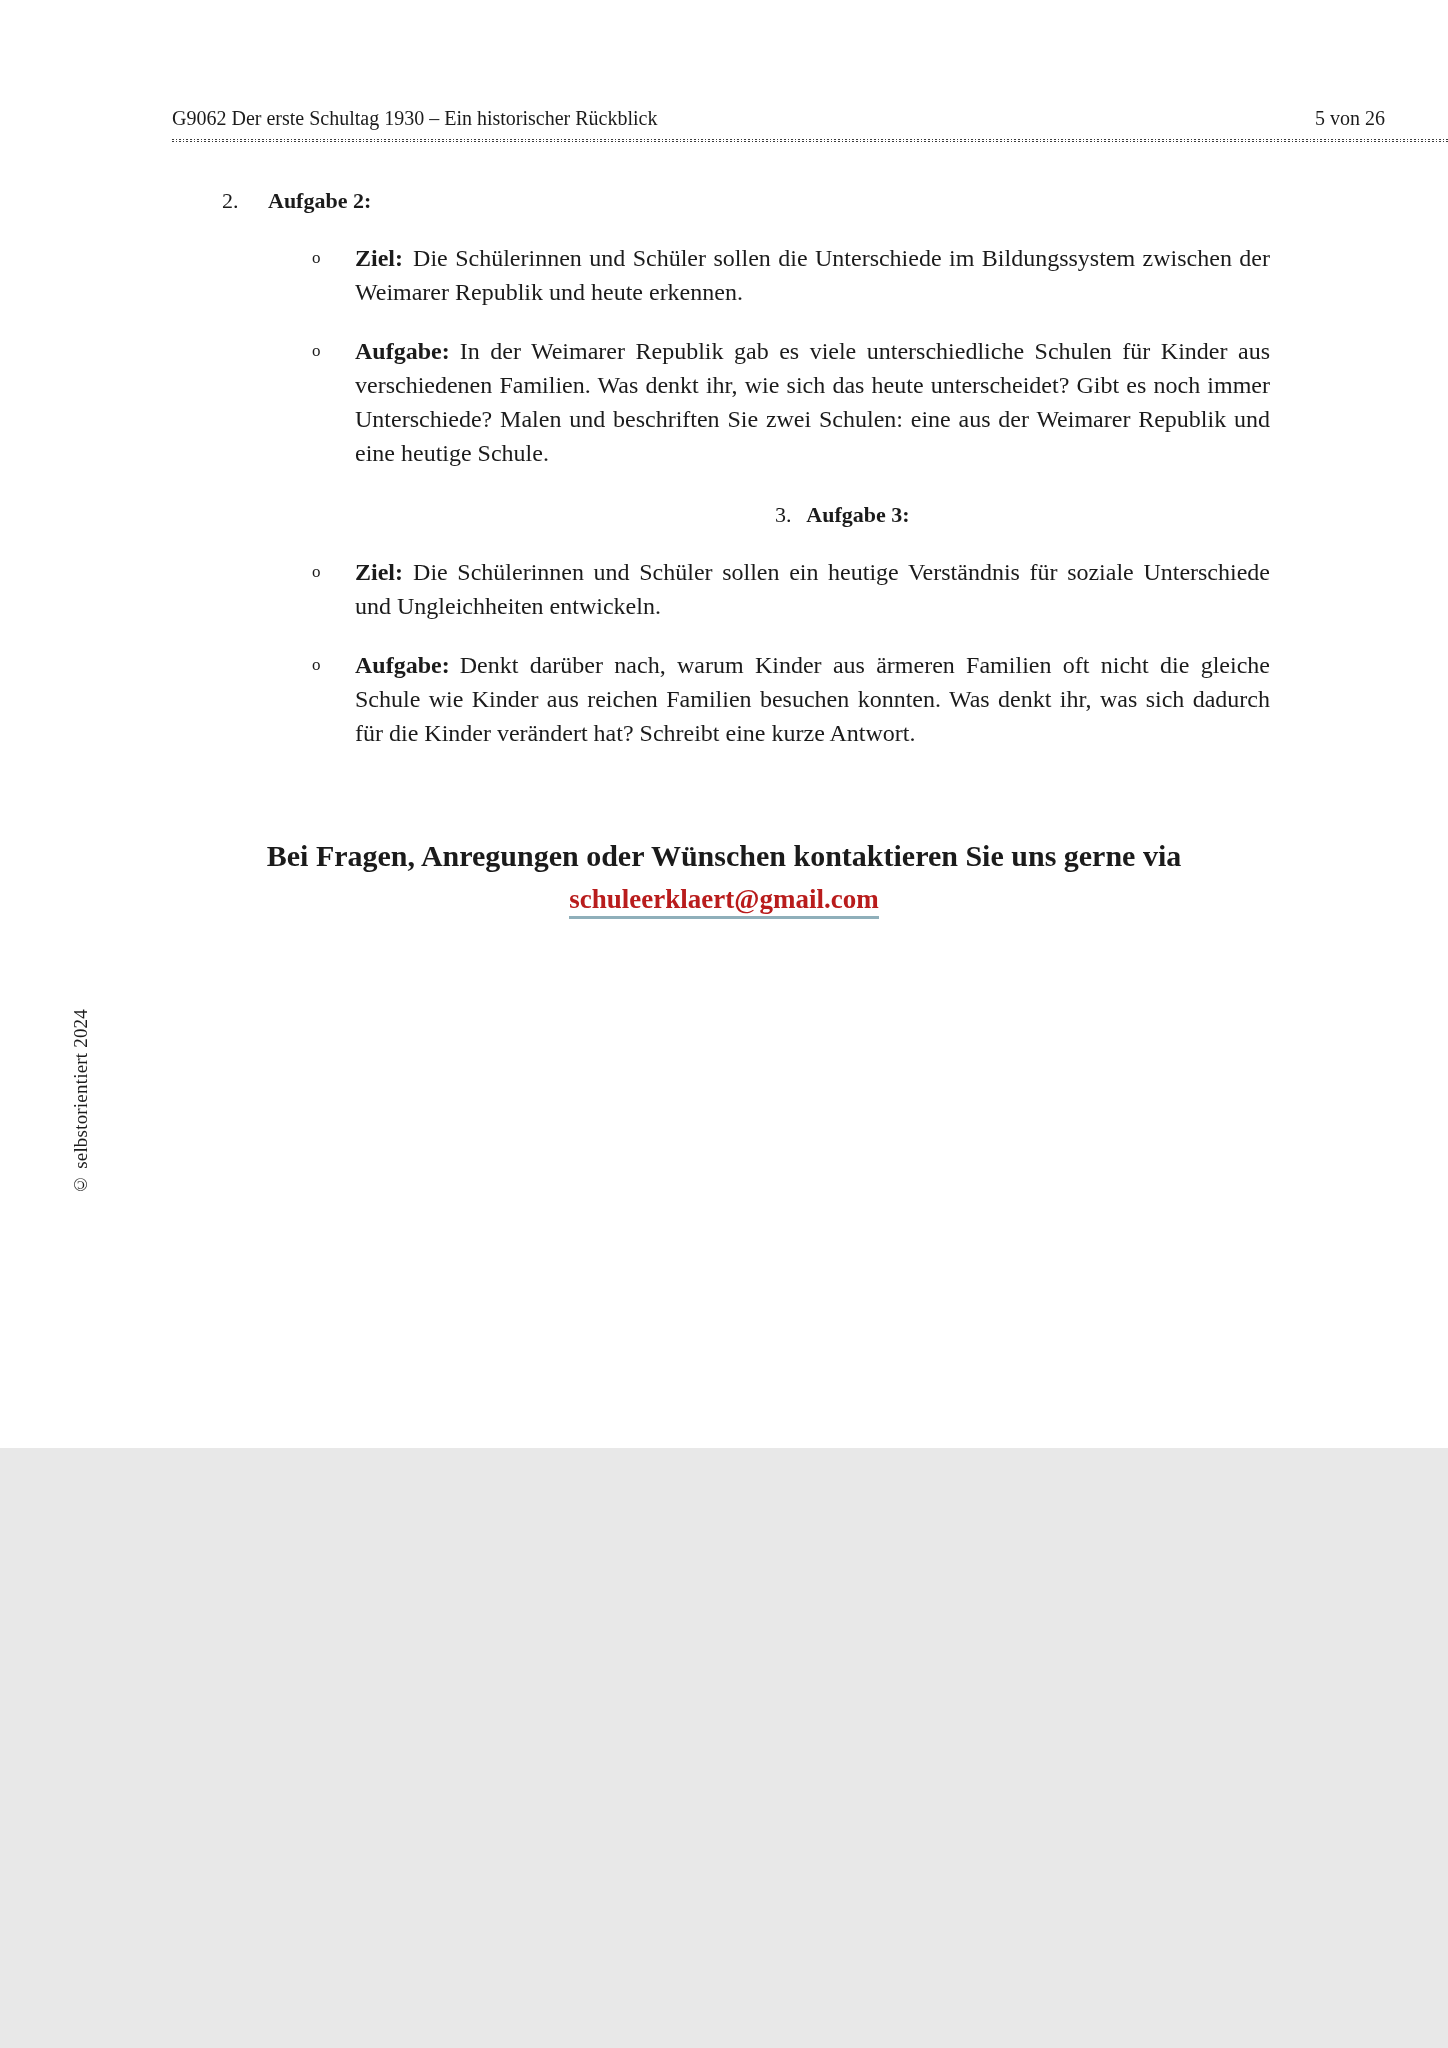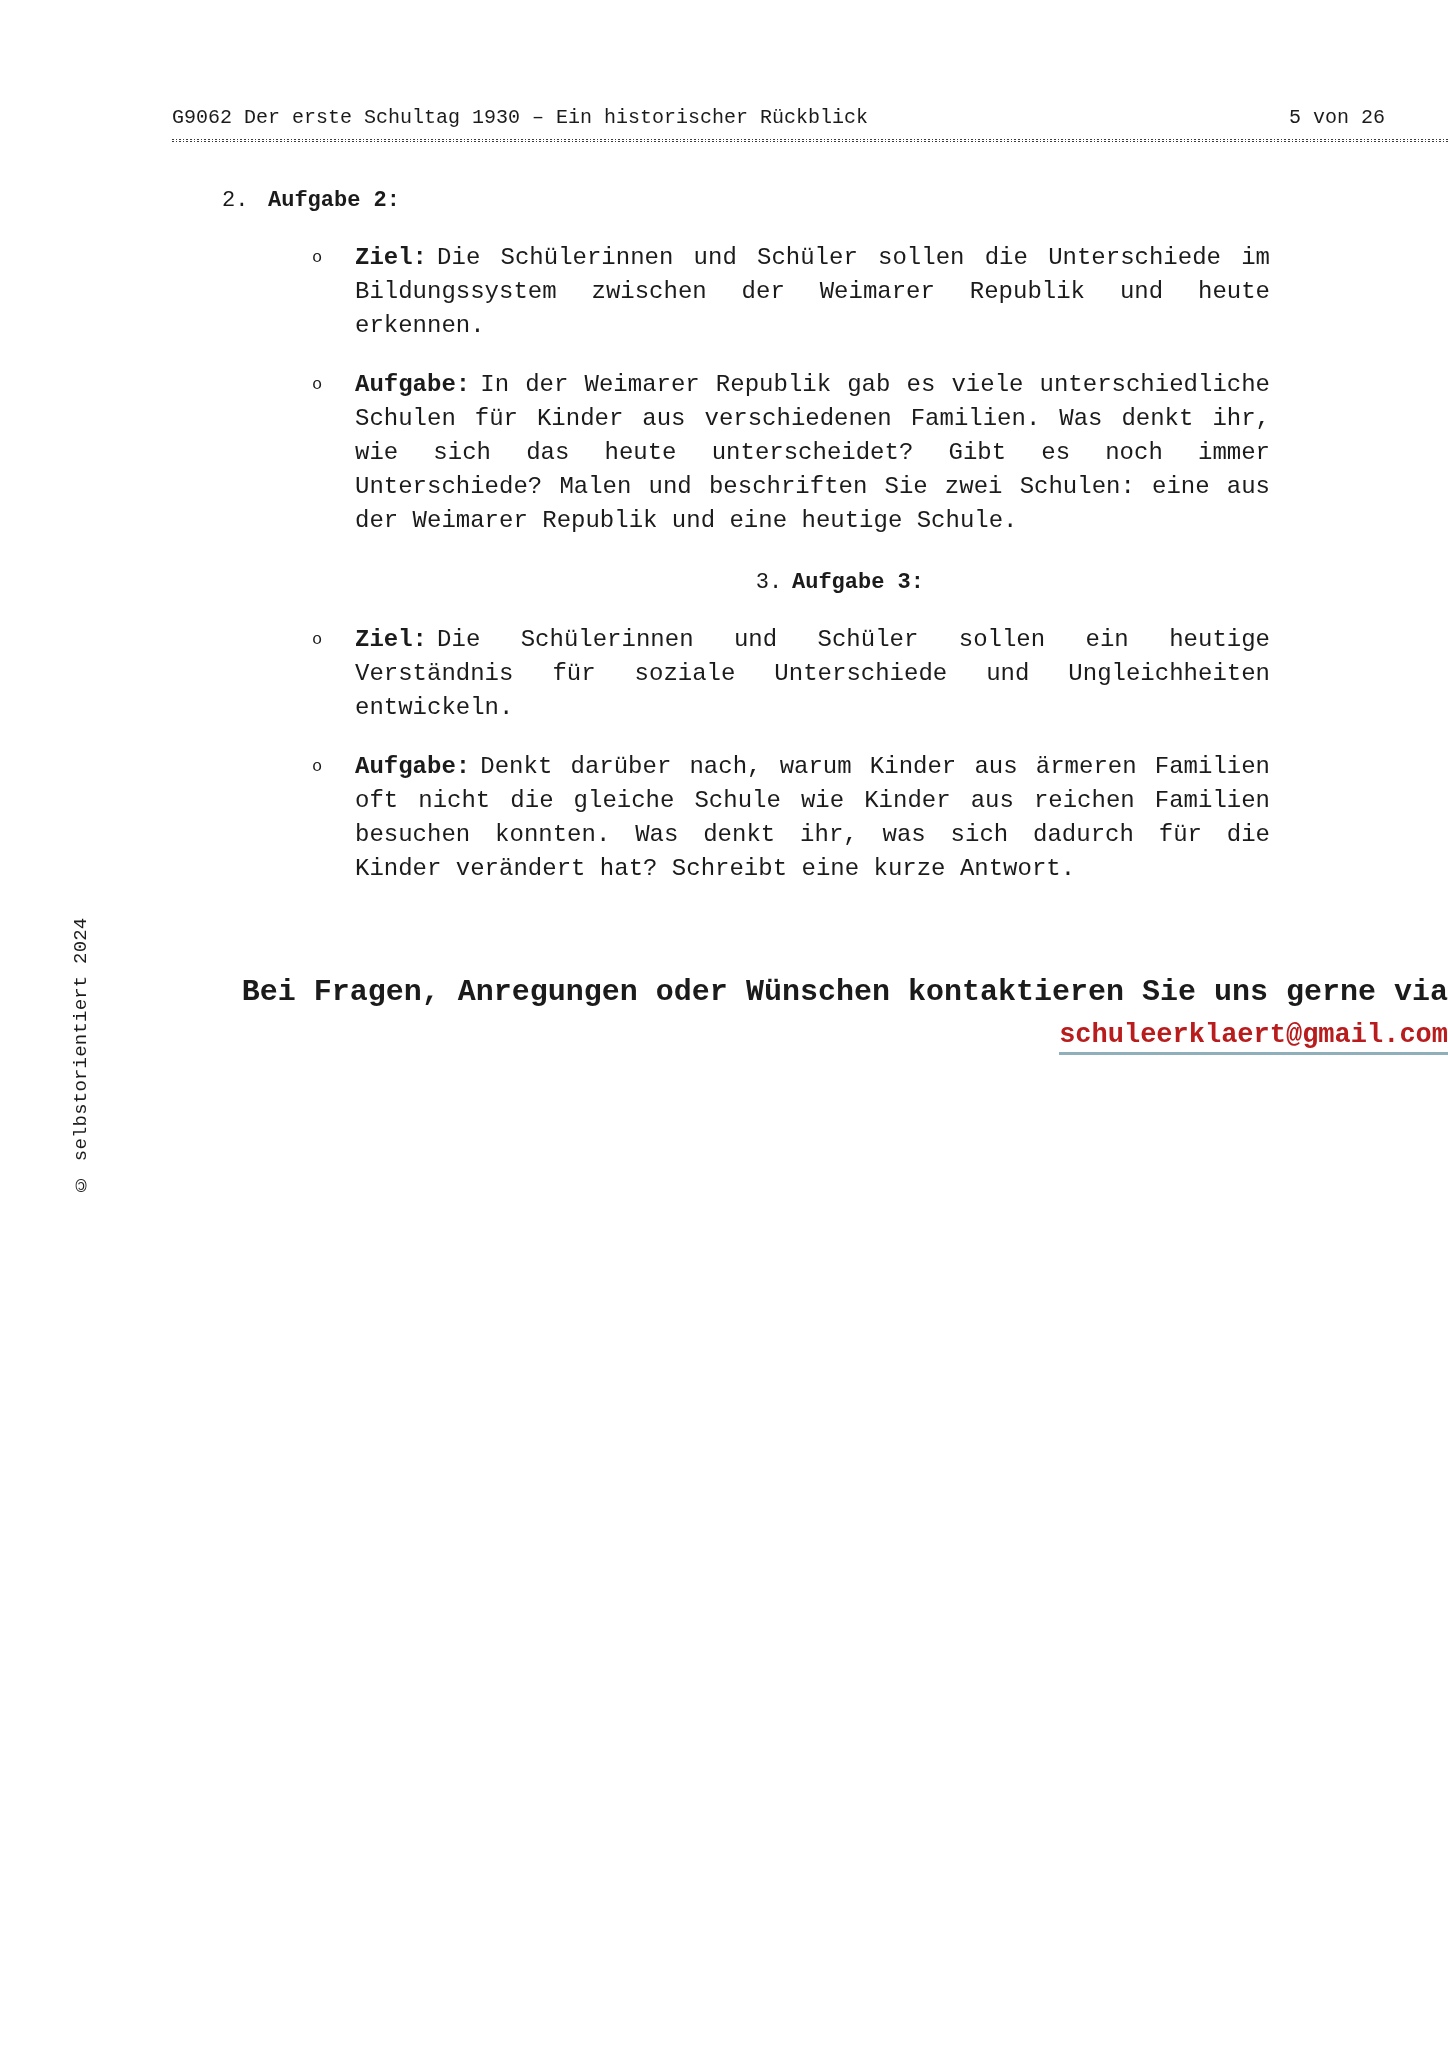--- a/index.html
+++ b/index.html
@@ -3,24 +3,24 @@
 <meta charset="utf-8">
 <style>
   html, body {
     margin: 0;
     padding: 0;
     background: #e8e8e8;
   }
   .page {
     position: relative;
     width: 1448px;
-    height: 2048px;
+    height: 1448px;
     margin: 0 auto;
     background: #ffffff;
-    font-family: Liberation Mono, monospace;
+    font-family: Liberation Serif, serif;
     color: #1b1b1b;
     overflow: hidden;
   }
 
   
   .page-header {
     position: absolute;
     top: 106px;
     left: 172px;
     right: 63px;
@@ -84,21 +84,21 @@
     text-align: justify;
   }
   .bullet-text strong {
     font-weight: 700;
     margin-right: 0.42em;
   }
 
   
   .contact {
     margin-top: 86px;
-    text-align: right;
+    text-align: center;
   }
   .contact-heading {
     font-size: 30px;
     line-height: 40px;
     font-weight: 700;
     color: #1b1b1b;
   }
   .contact-email {
     display: inline-block;
     margin-top: 6px;

